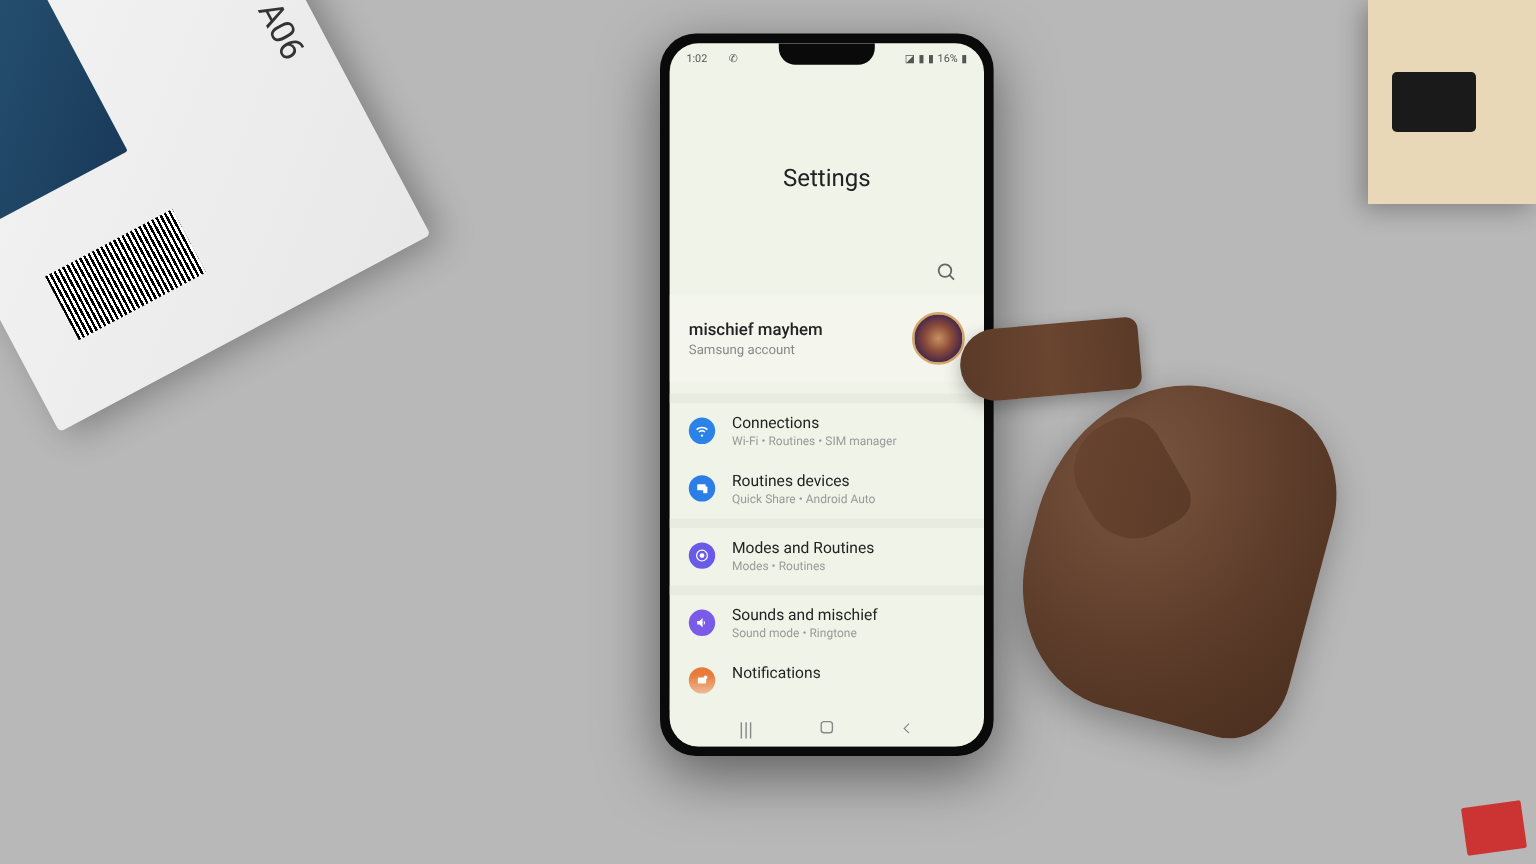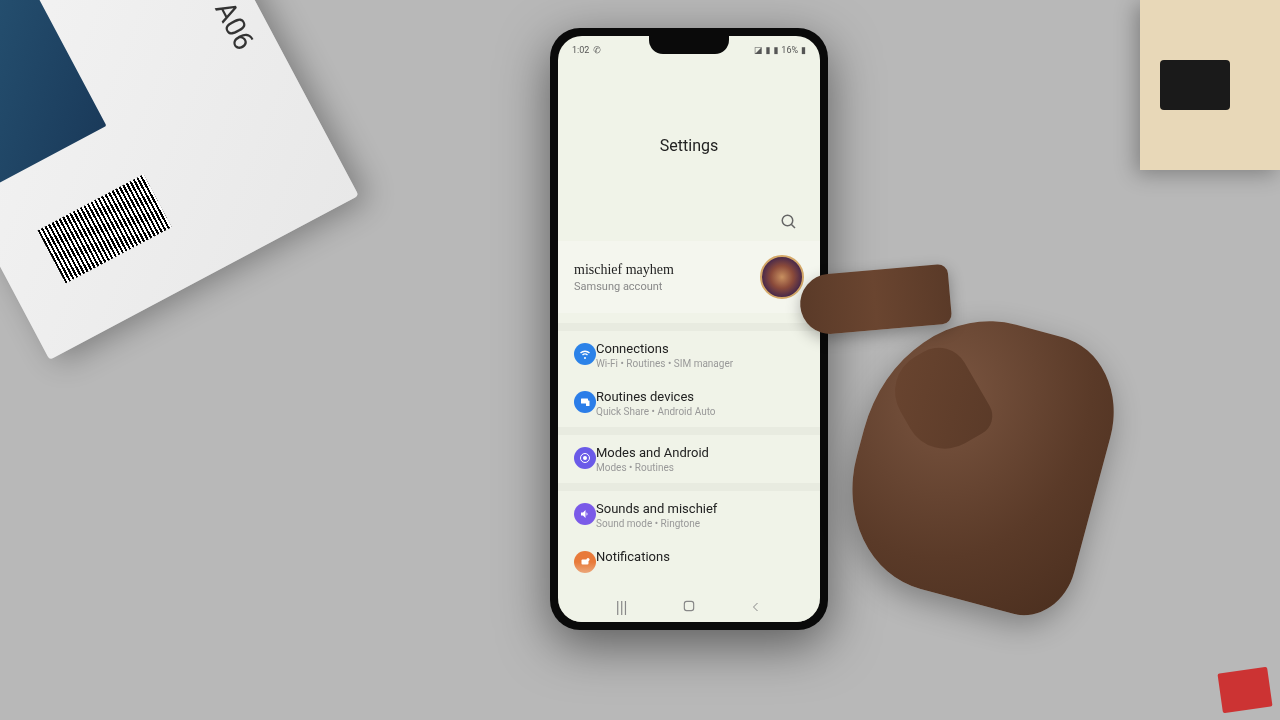--- a/index.html
+++ b/index.html
@@ -124,30 +124,30 @@
     
     .status-bar {
       display: flex;
       justify-content: space-between;
       align-items: center;
       padding: 5px 14px 0;
       height: 22px;
       font-size: 9px;
       color: #555;
     }
-    .status-left { display: flex; align-items: center; gap: 4px; }
+    .status-left { display: flex; align-items: center; gap: 18px; }
     .status-right { display: flex; align-items: center; gap: 3px; }
     
     
     .header {
       text-align: center;
       padding: 78px 0 56px;
     }
     .header-title {
-      font-size: 16px;
+      font-size: 20px;
       color: #222;
       font-weight: 400;
     }
     
     
     .search-row {
       display: flex;
       justify-content: flex-end;
       padding: 0 20px 4px;
     }
@@ -171,21 +171,20 @@
       justify-content: space-between;
       padding: 14px 16px;
       margin: 4px 0 10px;
       background: #f4f6ee;
     }
     .account-info { flex: 1; }
     .account-name {
       font-size: 14px;
       color: #222;
       font-weight: 500;
-      font-family: Liberation Serif, serif;
     }
     .account-sub {
       font-size: 11px;
       color: #888;
       margin-top: 2px;
     }
     .avatar {
       width: 44px;
       height: 44px;
       border-radius: 50%;
@@ -195,21 +194,21 @@
     
     .divider {
       height: 8px;
       background: #e8ebe0;
     }
     
     .setting-item {
       display: flex;
       align-items: flex-start;
       padding: 10px 16px;
-      gap: 0;
+      gap: 14px;
     }
     
     .icon-circle {
       width: 22px;
       height: 22px;
       border-radius: 50%;
       display: flex;
       align-items: center;
       justify-content: center;
       flex-shrink: 0;
@@ -389,21 +388,21 @@
       <div class="divider"></div>
 
       <div class="setting-item">
         <div class="icon-circle ic-purple">
           <svg viewBox="0 0 24 24">
               <circle cx="12" cy="12" r="4"></circle>
               <circle cx="12" cy="12" r="9" fill="none" stroke="#fff" stroke-width="2"></circle>
             </svg>
         </div>
         <div class="setting-text">
-          <div class="setting-title">Modes and Android</div>
+          <div class="setting-title">Modes and Routines</div>
           <div class="setting-sub">Modes  •  Routines</div>
         </div>
       </div>
 
       <div class="divider"></div>
 
       <div class="setting-item">
         <div class="icon-circle ic-purple2">
           <svg viewBox="0 0 24 24">
               <path d="M4 9v6h4l5 5V4L8 9H4zm13 3a4 4 0 00-2-3.5v7A4 4 0 0017 12z"></path>

